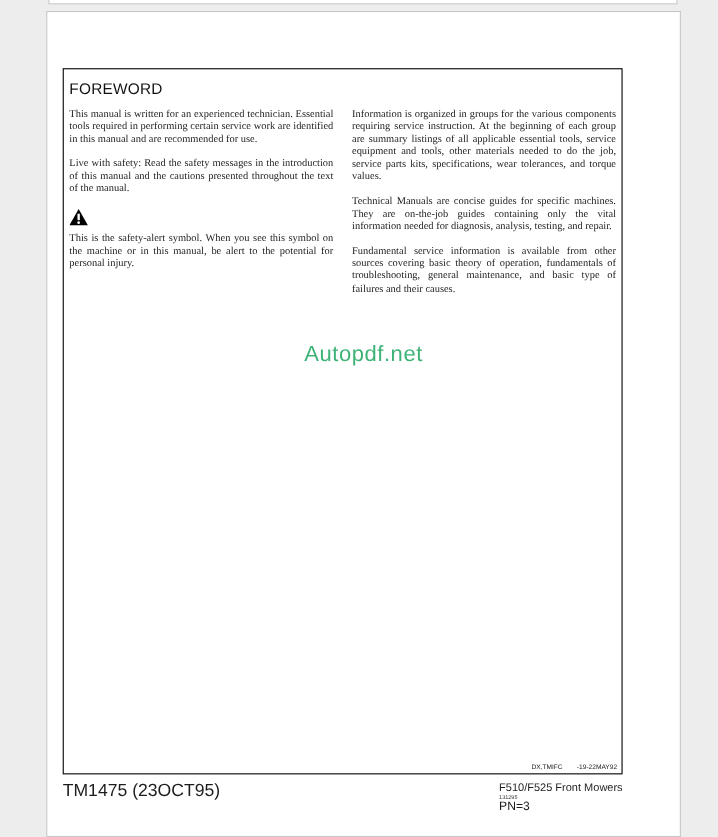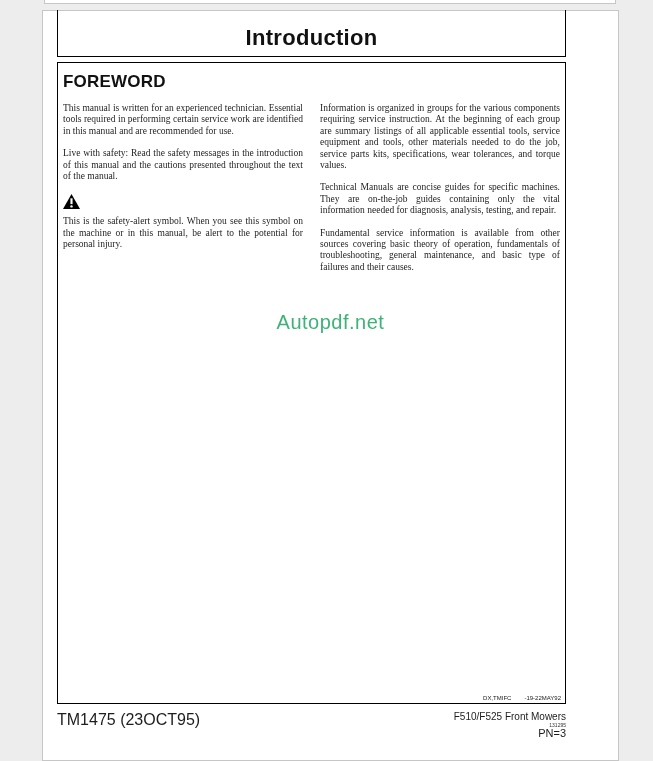--- a/index.html
+++ b/index.html
@@ -33,21 +33,21 @@
     margin:0 0 5px 0;font-size:22px;font-weight:bold;color:#111;
     letter-spacing:.3px;
   }
 
   
   .content-box{
     position:absolute;left:14px;top:51px;width:509px;height:642px;
     border:1.5px solid #000;box-sizing:border-box;
   }
   .content-box h2{
-    margin:9px 0 0 5px;font-size:17px;font-weight:bold;color:#111;
+    margin:9px 0 0 5px;font-size:14px;font-weight:normal;color:#111;
     letter-spacing:.2px;
   }
   .columns{
     display:flex;gap:17px;padding:0 5px;margin-top:11px;
   }
   .col{width:240px;}
   .body-p{
     font-size:9.5px;line-height:11.4px;margin:0 0 11px 0;
     text-align:justify;color:#1d1d1d;font-family:Liberation Serif, serif;
   }
@@ -67,37 +67,34 @@
   }
   .stamp .code{margin-right:13px;}
 
   
   .footer{
     position:absolute;left:14px;top:700px;width:509px;
     display:flex;justify-content:space-between;align-items:flex-start;
     color:#1d1d1d;
   }
   .footer-left{font-size:16px;}
-  .footer-right{text-align:right;}
+  .footer-right{text-align:left;}
   .footer-right .model{font-size:10px;line-height:11px;}
   .footer-right .print-code{font-size:5px;line-height:6px;color:#333;}
   .footer-right .pn{font-size:11px;line-height:11px;}
 </style>
 </head>
 <body>
 
 <div class="stage">
 
   <div class="prev-page"></div>
 
   <div class="page">
 
-    <div class="title-box">
-      <h1>Introduction</h1>
-    </div>
 
     <div class="content-box">
       <h2>FOREWORD</h2>
 
       <div class="columns">
         <div class="col">
           <p class="body-p">This manual is written for an experienced technician. Essential tools required in performing certain service work are identified in this manual and are recommended for use.</p>
           <p class="body-p">Live with safety: Read the safety messages in the introduction of this manual and the cautions presented throughout the text of the manual.</p>
           <div class="alert">
             <span class="icon">

